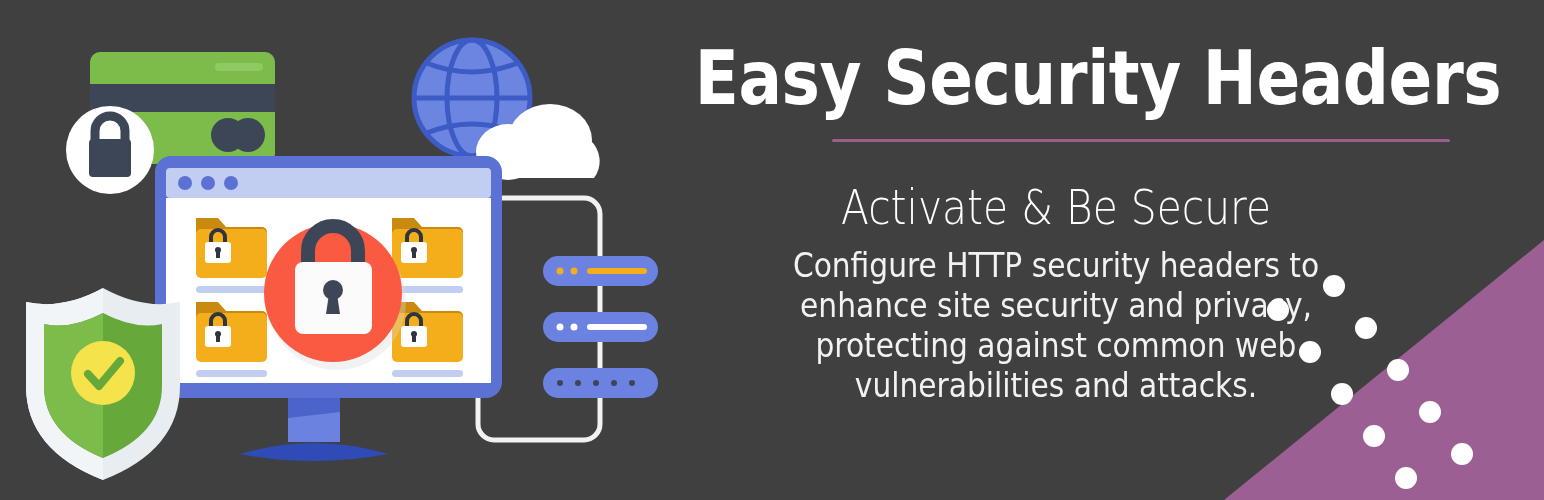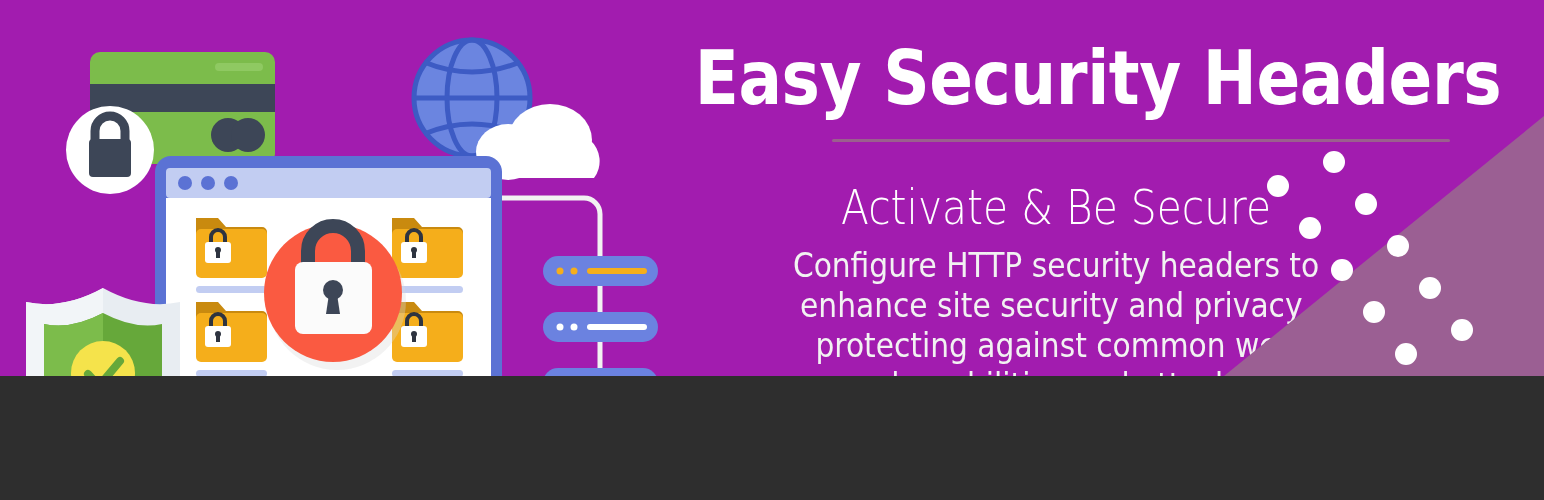--- a/index.html
+++ b/index.html
@@ -3,22 +3,22 @@
 <meta charset="utf-8">
 <style>
   html, body {
     margin: 0;
     padding: 0;
     background: #2e2e2e;
   }
   #banner {
     position: relative;
     width: 1544px;
-    height: 376px;
-    background: #a21caf;
+    height: 500px;
+    background: #404040;
     overflow: hidden;
     font-family: "Liberation Sans", sans-serif;
   }
 
   
   .corner-wrap {
     position: absolute;
     right: 0;
     bottom: 0;
     width: 320px;

